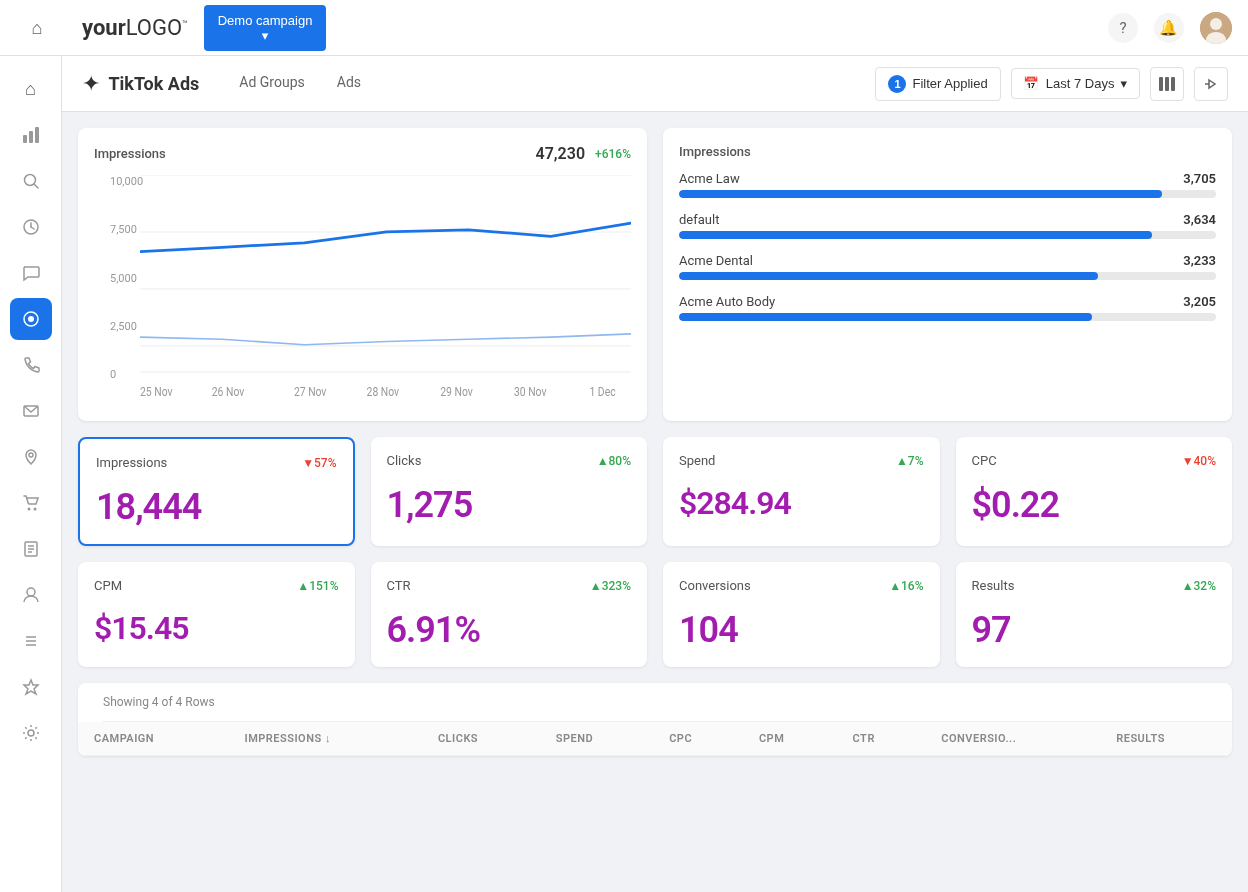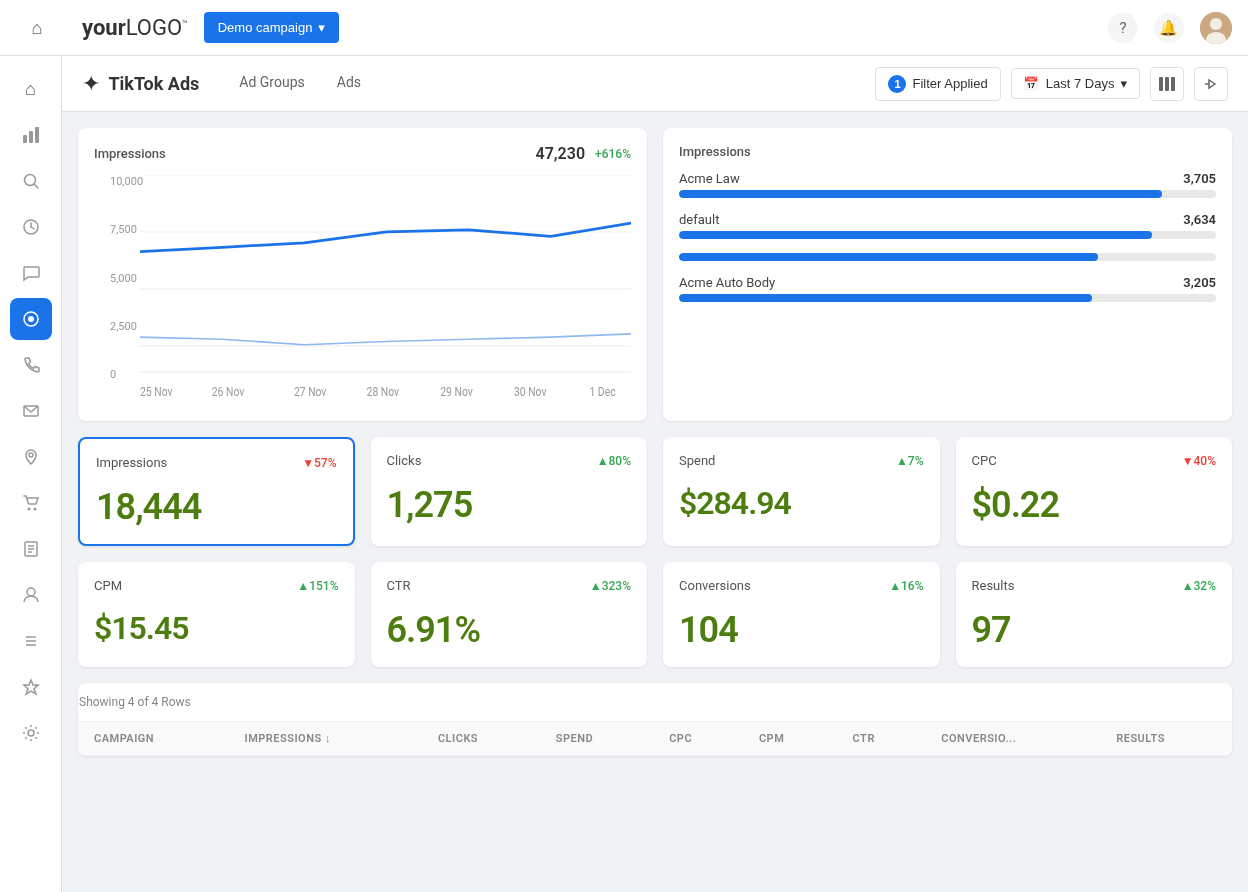--- a/index.html
+++ b/index.html
@@ -23,21 +23,21 @@
     .demo-btn {
       background: #1a73e8;
       color: #fff;
       border: none;
       border-radius: 4px;
       padding: 8px 14px;
       font-size: 13px;
       cursor: pointer;
       display: flex;
       align-items: center;
-      gap: 6px;
+      flex-direction: column;
     }
     .nav-right { margin-left: auto; display: flex; align-items: center; gap: 16px; }
     .nav-icon { width: 30px; height: 30px; border-radius: 50%; background: #f5f5f5; display: flex; align-items: center; justify-content: center; cursor: pointer; font-size: 15px; color: #666; }
     .avatar { width: 32px; height: 32px; border-radius: 50%; background: #c9a882; display: flex; align-items: center; justify-content: center; color: #fff; font-size: 14px; overflow: hidden; }
 
     
     .sidebar {
       position: fixed;
       top: 56px;
       left: 0;
@@ -209,31 +209,31 @@
     }
     .metric-card {
       background: #fff;
       border-radius: 8px;
       padding: 16px;
       box-shadow: 0 1px 3px rgba(0,0,0,0.08);
     }
     .metric-card.selected { border: 2px solid #1a73e8; }
     .metric-header { display: flex; align-items: center; justify-content: space-between; margin-bottom: 16px; }
     .metric-label { font-size: 13px; color: #555; }
-    .metric-value { font-size: 36px; font-weight: 600; color: #4d7c0f; letter-spacing: -1px; }
+    .metric-value { font-size: 36px; font-weight: 600; color: #a21caf; letter-spacing: -1px; }
     .metric-value.medium { font-size: 32px; }
 
     
     .table-card {
       background: #fff;
       border-radius: 8px;
       box-shadow: 0 1px 3px rgba(0,0,0,0.08);
       overflow: hidden;
     }
-    .table-meta { padding: 12px 1px; font-size: 12px; color: #888; border-bottom: 1px solid #f0f0f0; }
+    .table-meta { padding: 12px 1px; font-size: 12px; color: #888; border-bottom: 1px solid #f0f0f0; margin-left: 24px; }
     .data-table { width: 100%; border-collapse: collapse; }
     .data-table th {
       padding: 10px 16px;
       text-align: left;
       font-size: 11px;
       font-weight: 600;
       color: #888;
       text-transform: uppercase;
       letter-spacing: 0.5px;
       border-bottom: 1px solid #f0f0f0;
@@ -469,20 +469,24 @@
           <div class="bar-chart-item">
             <div class="bar-row">
               <span class="bar-label">default</span>
               <span class="bar-val">3,634</span>
             </div>
             <div class="bar-track">
               <div class="bar-fill" style="width:88%;"></div>
             </div>
           </div>
           <div class="bar-chart-item">
+            <div class="bar-row">
+              <span class="bar-label">Acme Dental</span>
+              <span class="bar-val">3,233</span>
+            </div>
             <div class="bar-track">
               <div class="bar-fill" style="width:78%;"></div>
             </div>
           </div>
           <div class="bar-chart-item">
             <div class="bar-row">
               <span class="bar-label">Acme Auto Body</span>
               <span class="bar-val">3,205</span>
             </div>
             <div class="bar-track">

